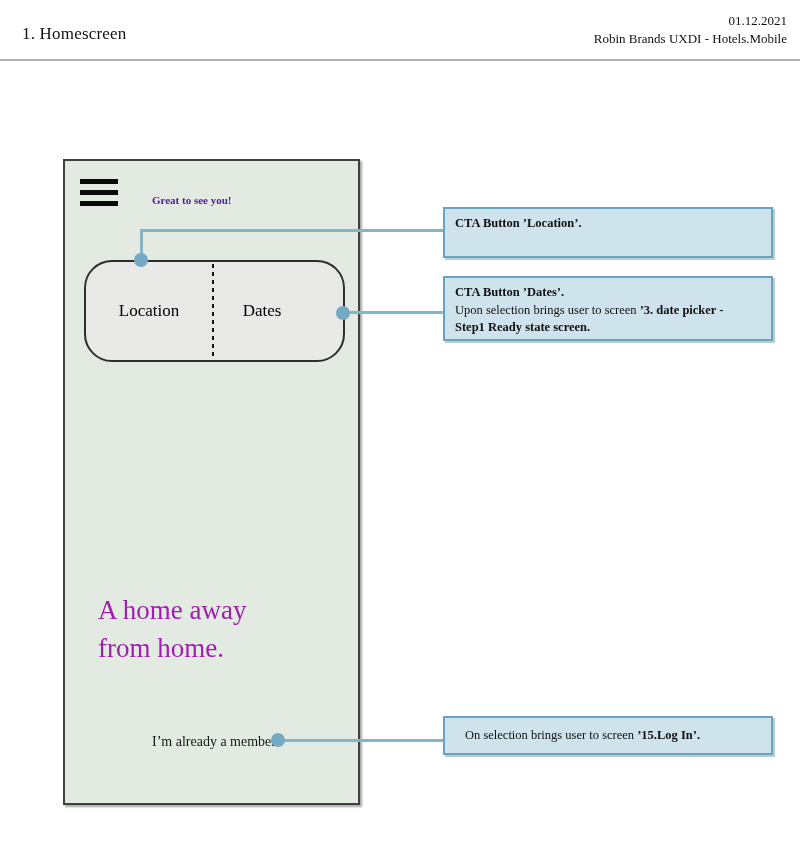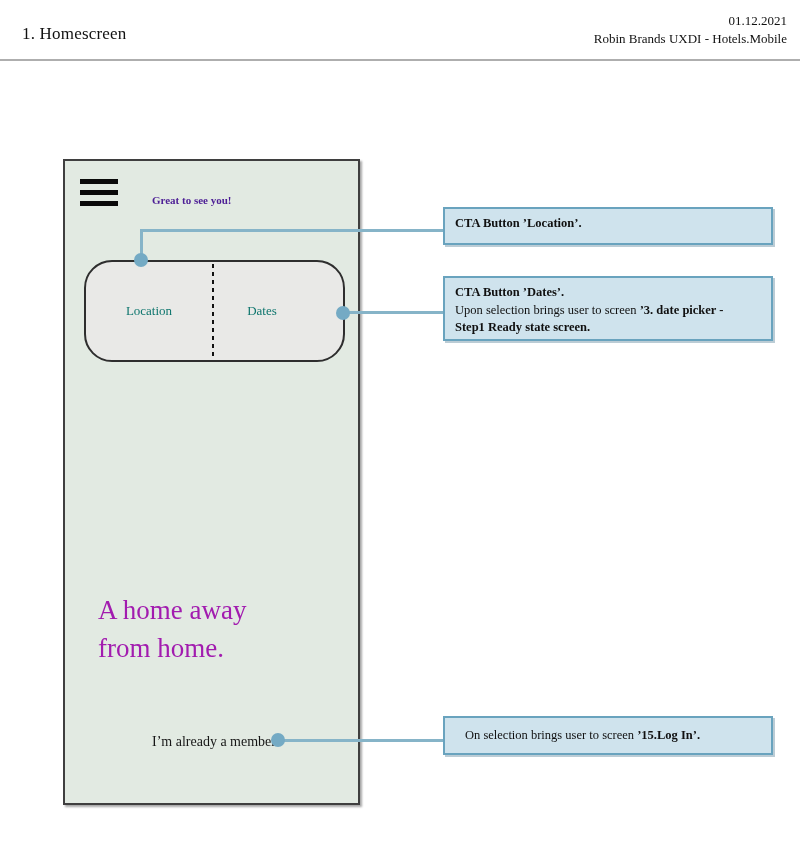--- a/index.html
+++ b/index.html
@@ -56,21 +56,21 @@
     border: 2px solid #2e2e2e;
     border-radius: 28px;
   }
   .pill-divider {
     position: absolute; left: 126px; top: 2px; bottom: 2px; width: 2px;
     background: repeating-linear-gradient(to bottom, #101010 0 4px, transparent 4px 8px);
   }
   .pill-half {
     position: absolute; top: 0; height: 100%;
     display: flex; align-items: center; justify-content: center;
-    font-size: 13px; color: #0f766e; cursor: pointer;
+    font-size: 17px; color: #000000; cursor: pointer;
   }
   .pill-half.left  { left: 0;   width: 126px; }
   .pill-half.right { left: 128px; width: 96px; }
   .tagline {
     position: absolute; left: 33px; top: 430px;
     font-size: 27px; line-height: 38px; color: #a21caf;
   }
   .member-link {
     position: absolute; left: 87px; top: 573px;
     font-size: 14px; color: #161616; white-space: nowrap; cursor: pointer;
@@ -93,21 +93,21 @@
   
   .ann {
     position: absolute; left: 443px; width: 330px;
     background: #cfe3ed;
     border: 2px solid #69a3be;
     box-shadow: 2px 2px 0 rgba(60,110,135,0.35);
     font-size: 12.5px; line-height: 17.5px; color: #101010;
     padding: 6px 10px;
   }
   .ann b { font-weight: 700; }
-  #ann-location { top: 207px; height: 38px; }
+  #ann-location { top: 207px; height: 51px; }
   #ann-dates    { top: 276px; height: 65px; }
   #ann-member   { top: 716px; height: 39px; padding-left: 20px;
                   display: flex; align-items: center; }
   .ann-line { white-space: nowrap; }
 </style>
 </head>
 <body>
 
 <div class="page">
 

